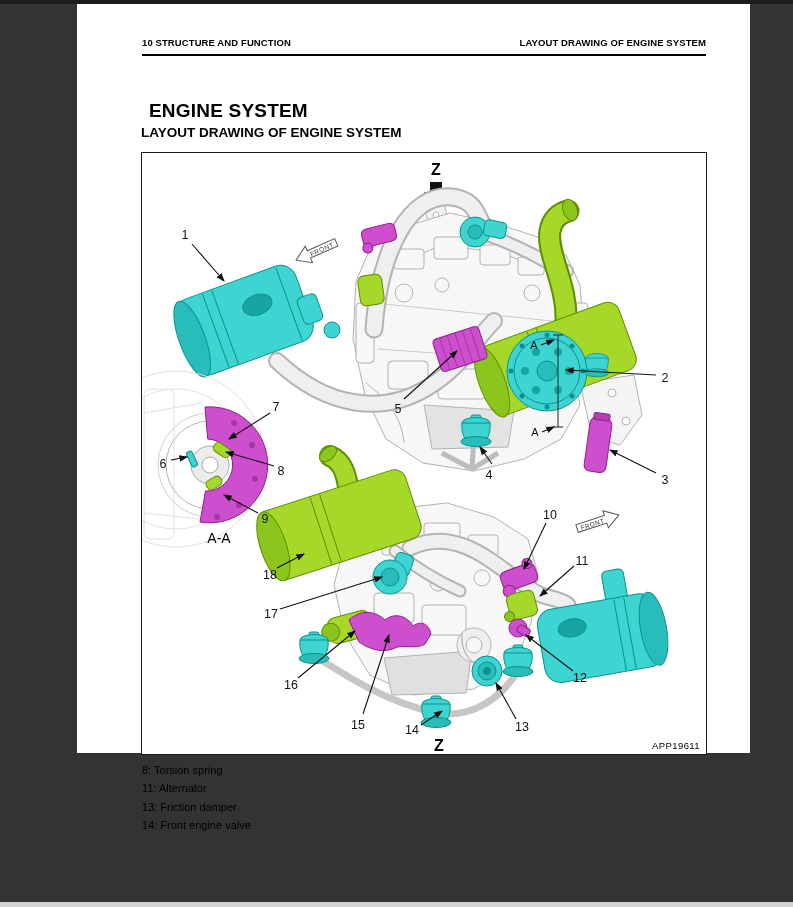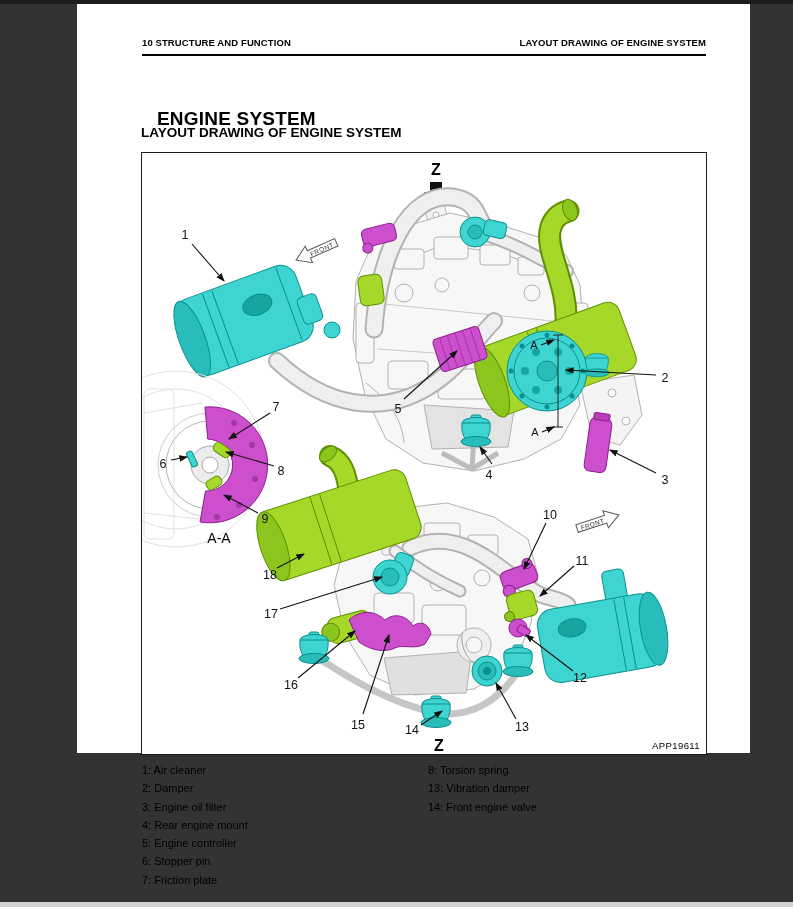--- a/index.html
+++ b/index.html
@@ -4,21 +4,21 @@
 <style>
   html,body{margin:0;padding:0}
   body{width:793px;height:907px;position:relative;background:#333333;
        font-family:"Liberation Sans",sans-serif;overflow:hidden;color:#000}
   .topbar{position:absolute;left:0;top:0;width:793px;height:4px;background:#1c1c1c}
   .bottombar{position:absolute;left:0;top:902px;width:793px;height:5px;background:#d2d2d2}
   .page{position:absolute;left:77px;top:4px;width:673px;height:749px;background:#ffffff}
   .runhead{position:absolute;left:65px;top:33px;width:564px;display:flex;
            justify-content:space-between;font-size:9.5px;font-weight:bold;letter-spacing:.1px}
   .rule{position:absolute;left:65px;top:50px;width:564px;height:2px;background:#000}
-  .title{position:absolute;left:64px;top:88px;margin:16px;font-size:19px;font-weight:bold;letter-spacing:.2px}
+  .title{position:absolute;left:64px;top:88px;margin:8px;font-size:19px;font-weight:bold;letter-spacing:.2px}
   .subtitle{position:absolute;left:64px;top:121px;margin:0;font-size:13.5px;font-weight:bold}
   .figure{position:absolute;left:64px;top:148px;width:564px;height:601px;border:1px solid #1a1a1a;background:#fff}
   .figure svg{display:block}
   .legend{position:absolute;left:65px;top:757px;width:564px;display:flex;font-size:11px;line-height:18.3px}
   .legend .col{width:286px}
   .legend .col2{flex:1}
 </style>
 </head>
 <body>
 
@@ -350,30 +350,22 @@
       <g id="section-mark-layer">
           <line x1="399" y1="192" x2="412" y2="187" stroke="#111" stroke-width="1.1" marker-end="url(#arr)"></line>
           <text x="392" y="196" font-size="11" text-anchor="middle" fill="#111">A</text>
           <line x1="400" y1="279" x2="412" y2="274" stroke="#111" stroke-width="1.1" marker-end="url(#arr)"></line>
           <text x="393" y="283" font-size="11" text-anchor="middle" fill="#111">A</text>
         </g>
     </svg>
   </div>
 
   <div class="legend">
-    <div class="col" id="legend-left">
-        <div class="item">1: Air cleaner</div>
-        <div class="item">2: Damper</div>
-        <div class="item">3: Engine oil filter</div>
-        <div class="item">4: Rear engine mount</div>
-        <div class="item">5: Engine controller</div>
-        <div class="item">6: Stopper pin</div>
-        <div class="item">7: Friction plate</div>
-      </div>
     <div class="col col2" id="legend-right">
         <div class="item">8: Torsion spring</div>
-        <div class="item">13: Vibration damper</div>
+        <div class="item">11: Alternator</div>
+        <div class="item">13: Friction damper</div>
         <div class="item">14: Front engine valve</div>
       </div>
   </div>
 </div>
 
 <div class="bottombar"></div>
 
 </body></html>

